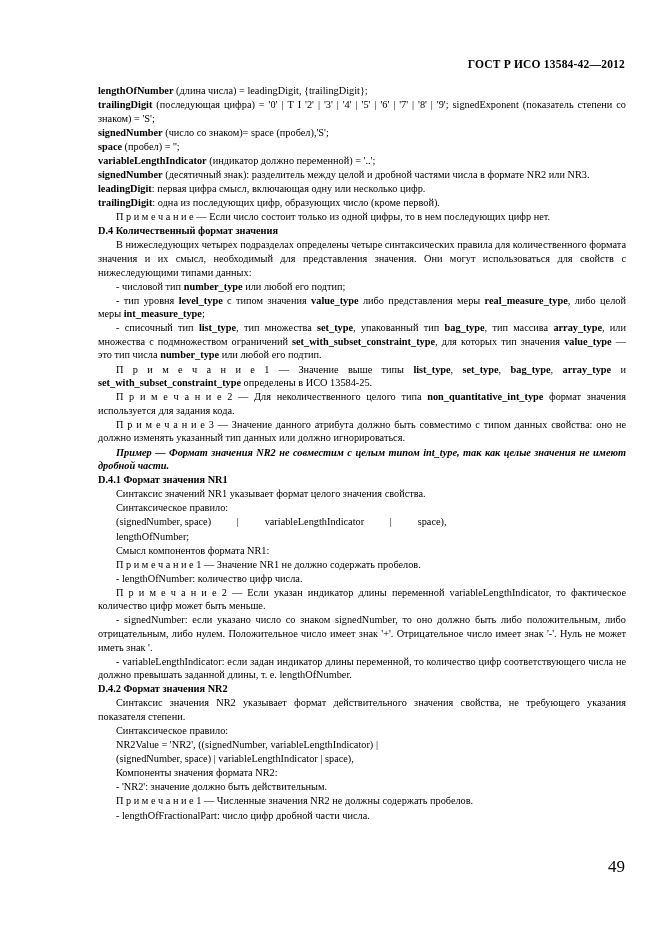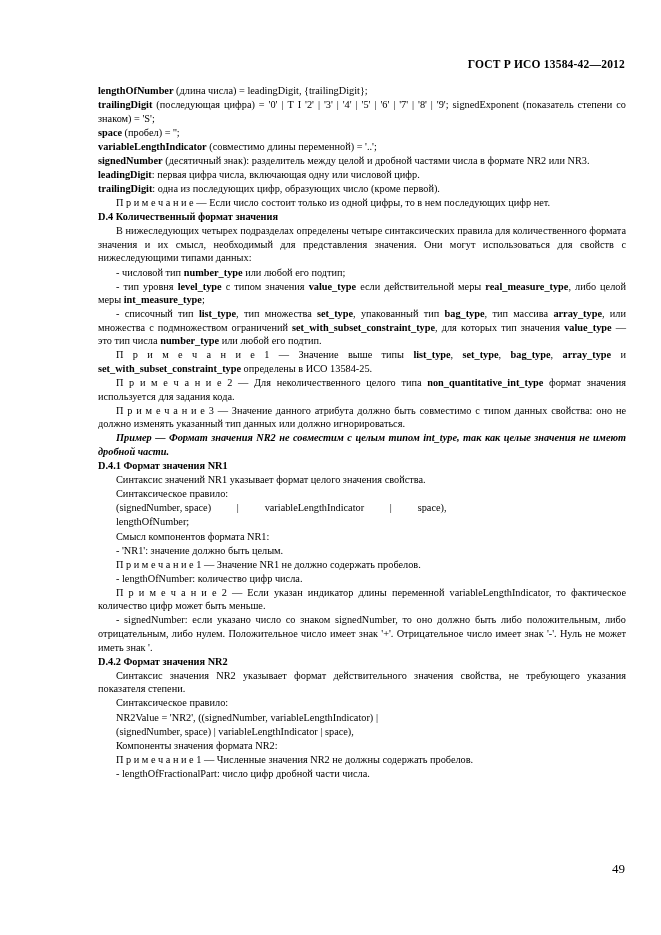--- a/index.html
+++ b/index.html
@@ -69,94 +69,96 @@
     margin-bottom: 2px;
     text-indent: 18px;
   }
   .mono-spread {
     white-space: pre-wrap;
   }
   .pagenum {
     position: absolute;
     right: 66px;
     bottom: 58px;
-    font-size: 13px;
+    font-size: 17px;
     font-family: "Liberation Serif", serif;
   }
   .dash-item { text-indent: 18px; }
 </style>
 </head>
 <body>
 
 <div class="page">
 
   <div class="header">ГОСТ Р ИСО 13584-42—2012</div>
 
   <div class="content">
 
     <p class="noindent"><span class="b">lengthOfNumber</span><span> (длина числа) = leadingDigit, {trailingDigit};</span></p>
 
     <p class="noindent"><span class="b">trailingDigit</span><span> (последующая цифра) = '0' | Т I '2' | '3' | '4' | '5' | '6' | '7' | '8' | '9'; signedExponent (показатель степени со знаком) = 'S';</span></p>
 
+    <p class="noindent"><span class="b">signedNumber</span><span> (число со знаком)= space (пробел),'S';</span></p>
 
     <p class="noindent"><span class="b">space</span><span> (пробел) = '';</span></p>
 
-    <p class="noindent"><span class="b">variableLengthIndicator</span><span> (совместимо длины переменной) = '..';</span></p>
+    <p class="noindent"><span class="b">variableLengthIndicator</span><span> (индикатор должно переменной) = '..';</span></p>
 
     <p class="noindent"><span class="b">signedNumber</span><span> (десятичный знак): разделитель между целой и дробной частями числа в формате NR2 или NR3.</span></p>
 
-    <p class="noindent"><span class="b">leadingDigit</span><span>: первая цифра числа, включающая одну или числовой цифр.</span></p>
+    <p class="noindent"><span class="b">leadingDigit</span><span>: первая цифра смысл, включающая одну или несколько цифр.</span></p>
 
     <p class="noindent"><span class="b">trailingDigit</span><span>: одна из последующих цифр, образующих число (кроме первой).</span></p>
 
     <p class="note">П р и м е ч а н и е  —  Если число состоит только из одной цифры, то в нем последующих цифр нет.</p>
 
     <p class="heading noindent">D.4 Количественный формат значения</p>
 
     <p class="indent">В нижеследующих четырех подразделах определены четыре синтаксических правила для количественного формата значения и их смысл, необходимый для представления значения. Они могут использоваться для свойств с нижеследующими типами данных:</p>
 
     <p class="dash-item"><span>- числовой тип </span><span class="b">number_type</span><span> или любой его подтип;</span></p>
 
-    <p class="dash-item"><span>- тип уровня </span><span class="b">level_type</span><span> с типом значения </span><span class="b">value_type</span><span> если действительной меры </span><span class="b">real_measure_type</span><span>, либо целой меры </span><span class="b">int_measure_type</span><span>;</span></p>
+    <p class="dash-item"><span>- тип уровня </span><span class="b">level_type</span><span> с типом значения </span><span class="b">value_type</span><span> либо представления меры </span><span class="b">real_measure_type</span><span>, либо целой меры </span><span class="b">int_measure_type</span><span>;</span></p>
 
     <p class="dash-item"><span>- списочный тип </span><span class="b">list_type</span><span>, тип множества </span><span class="b">set_type</span><span>, упакованный тип </span><span class="b">bag_type</span><span>, тип массива </span><span class="b">array_type</span><span>, или множества с подмножеством ограничений </span><span class="b">set_with_subset_constraint_type</span><span>, для которых тип значения </span><span class="b">value_type</span><span> — это тип числа </span><span class="b">number_type</span><span> или любой его подтип.</span></p>
 
     <p class="note"><span>П р и м е ч а н и е  1</span><span> — Значение выше типы </span><span class="b">list_type</span><span>, </span><span class="b">set_type</span><span>, </span><span class="b">bag_type</span><span>, </span><span class="b">array_type</span><span> и </span><span class="b">set_with_subset_constraint_type</span><span> определены в ИСО 13584-25.</span></p>
 
     <p class="note"><span>П р и м е ч а н и е  2</span><span> — Для неколичественного целого типа </span><span class="b">non_quantitative_int_type</span><span> формат значения используется для задания кода.</span></p>
 
     <p class="note"><span>П р и м е ч а н и е  3</span><span> — Значение данного атрибута должно быть совместимо с типом данных свойства: оно не должно изменять указанный тип данных или должно игнорироваться.</span></p>
 
     <p class="example">Пример — Формат значения NR2 не совместим с целым типом int_type, так как целые значения не имеют дробной части.</p>
 
     <p class="heading noindent">D.4.1 Формат значения NR1</p>
 
     <p class="indent">Синтаксис значений NR1 указывает формат целого значения свойства.</p>
     <p class="indent">Синтаксическое правило:</p>
     <p class="indent mono-spread">(signedNumber, space)          |          variableLengthIndicator          |          space),</p>
     <p class="indent">lengthOfNumber;</p>
     <p class="indent">Смысл компонентов формата NR1:</p>
-    <p class="indent">- 'NR1': значение должно быть целым.</p>
 
     <p class="note">П р и м е ч а н и е  1 — Значение NR1 не должно содержать пробелов.</p>
 
     <p class="indent">- lengthOfNumber: количество цифр числа.</p>
 
     <p class="note">П р и м е ч а н и е  2 — Если указан индикатор длины переменной variableLengthIndicator, то фактическое количество цифр может быть меньше.</p>
 
     <p class="indent gap-top">- signedNumber: если указано число со знаком signedNumber, то оно должно быть либо положительным, либо отрицательным, либо нулем. Положительное число имеет знак '+'. Отрицательное число имеет знак '-'. Нуль не может иметь знак '.</p>
 
+    <p class="indent">- variableLengthIndicator: если задан индикатор длины переменной, то количество цифр соответствующего числа не должно превышать заданной длины, т. е. lengthOfNumber.</p>
 
     <p class="heading noindent">D.4.2 Формат значения NR2</p>
 
     <p class="indent">Синтаксис значения NR2 указывает формат действительного значения свойства, не требующего указания показателя степени.</p>
     <p class="indent">Синтаксическое правило:</p>
     <p class="indent">NR2Value = 'NR2', ((signedNumber, variableLengthIndicator) |</p>
     <p class="indent">(signedNumber, space) | variableLengthIndicator | space),</p>
     <p class="indent">Компоненты значения формата NR2:</p>
+    <p class="indent">- 'NR2': значение должно быть действительным.</p>
 
     <p class="note">П р и м е ч а н и е  1 — Численные значения NR2 не должны содержать пробелов.</p>
 
     <p class="indent">- lengthOfFractionalPart: число цифр дробной части числа.</p>
 
   </div>
 
   <div class="pagenum">49</div>
 </div>
 

